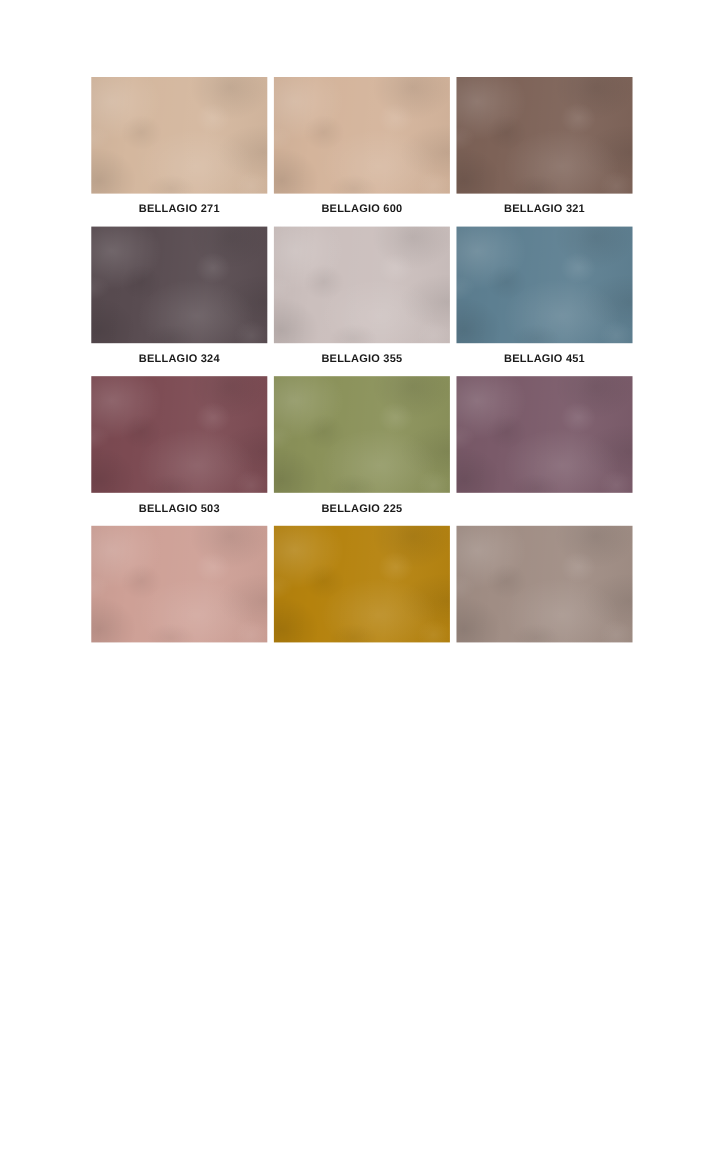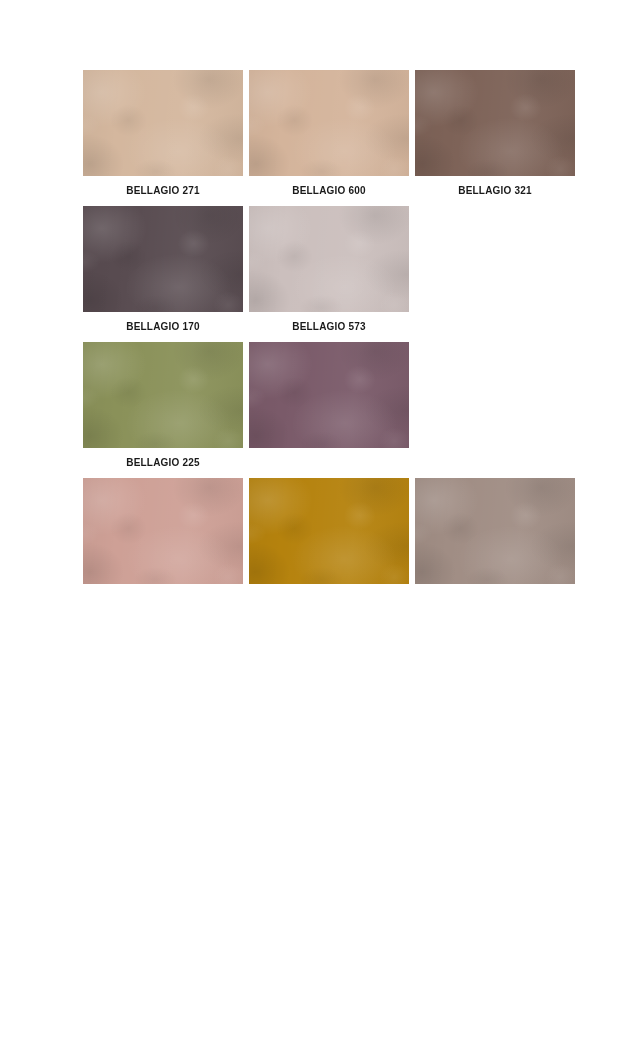--- a/index.html
+++ b/index.html
@@ -107,28 +107,36 @@
           <div class="swatch-label">BELLAGIO 600</div>
         </div>
         <div class="swatch-cell">
           <div class="swatch-chip" style="background-color: rgb(125, 98, 87);"></div>
           <div class="swatch-label">BELLAGIO 321</div>
         </div>
       </div>
       <div class="swatch-row">
         <div class="swatch-cell">
           <div class="swatch-chip" style="background-color: rgb(88, 75, 80);"></div>
-          <div class="swatch-label">BELLAGIO 170</div>
+          <div class="swatch-label">BELLAGIO 324</div>
         </div>
         <div class="swatch-cell">
           <div class="swatch-chip" style="background-color: rgb(203, 191, 189);"></div>
-          <div class="swatch-label">BELLAGIO 573</div>
+          <div class="swatch-label">BELLAGIO 355</div>
+        </div>
+        <div class="swatch-cell">
+          <div class="swatch-chip" style="background-color: rgb(93, 127, 145);"></div>
+          <div class="swatch-label">BELLAGIO 451</div>
         </div>
       </div>
       <div class="swatch-row">
+        <div class="swatch-cell">
+          <div class="swatch-chip" style="background-color: rgb(124, 74, 82);"></div>
+          <div class="swatch-label">BELLAGIO 503</div>
+        </div>
         <div class="swatch-cell">
           <div class="swatch-chip" style="background-color: rgb(138, 145, 89);"></div>
           <div class="swatch-label">BELLAGIO 225</div>
         </div>
         <div class="swatch-cell">
           <div class="swatch-chip" style="background-color: rgb(122, 90, 105);"></div>
         </div>
       </div>
       <div class="swatch-row">
         <div class="swatch-cell">

